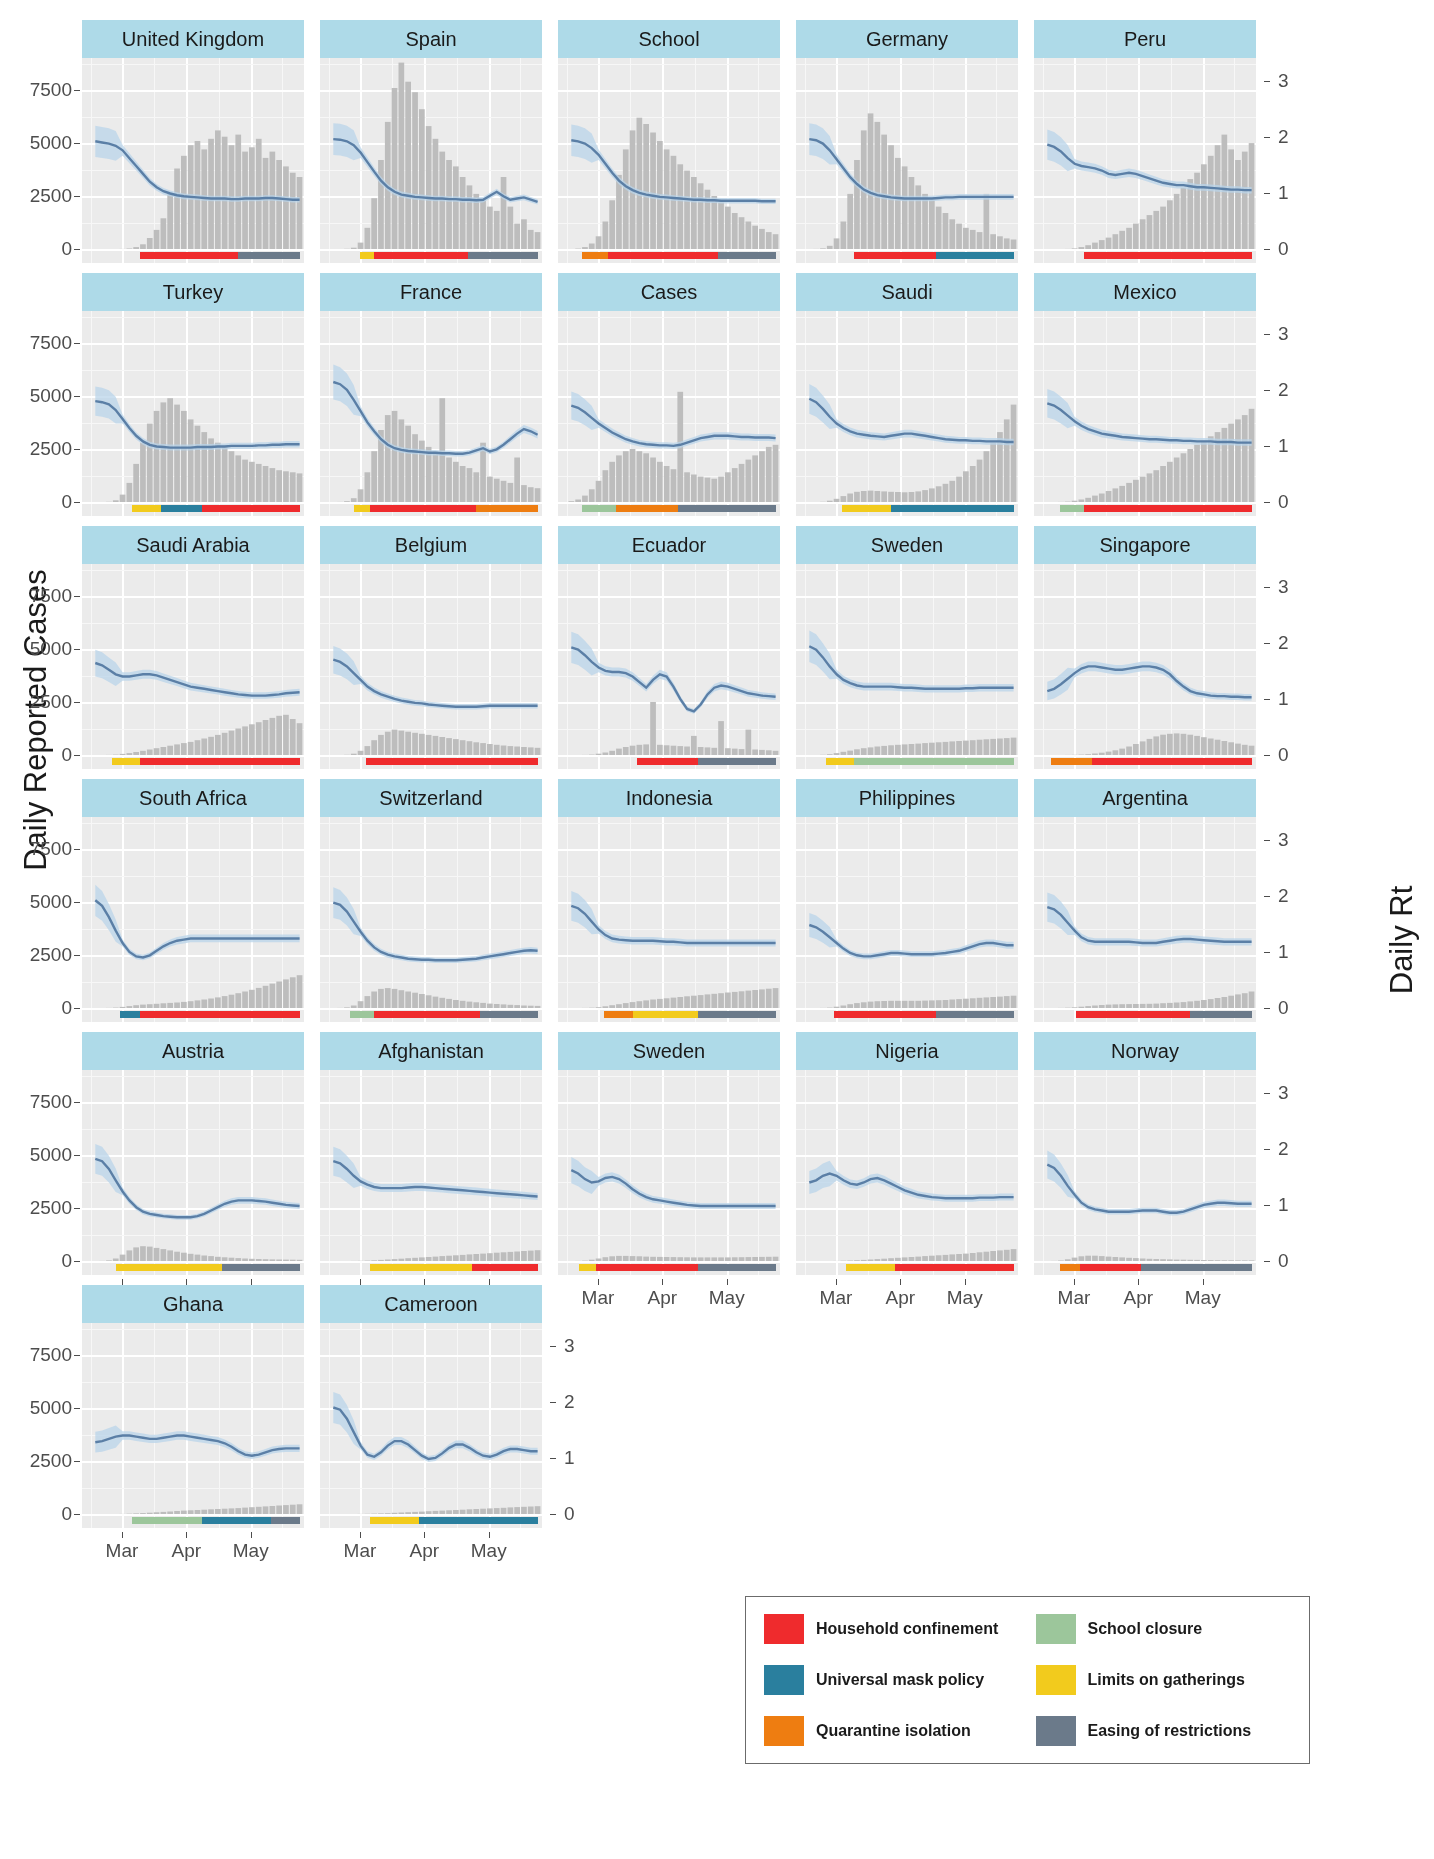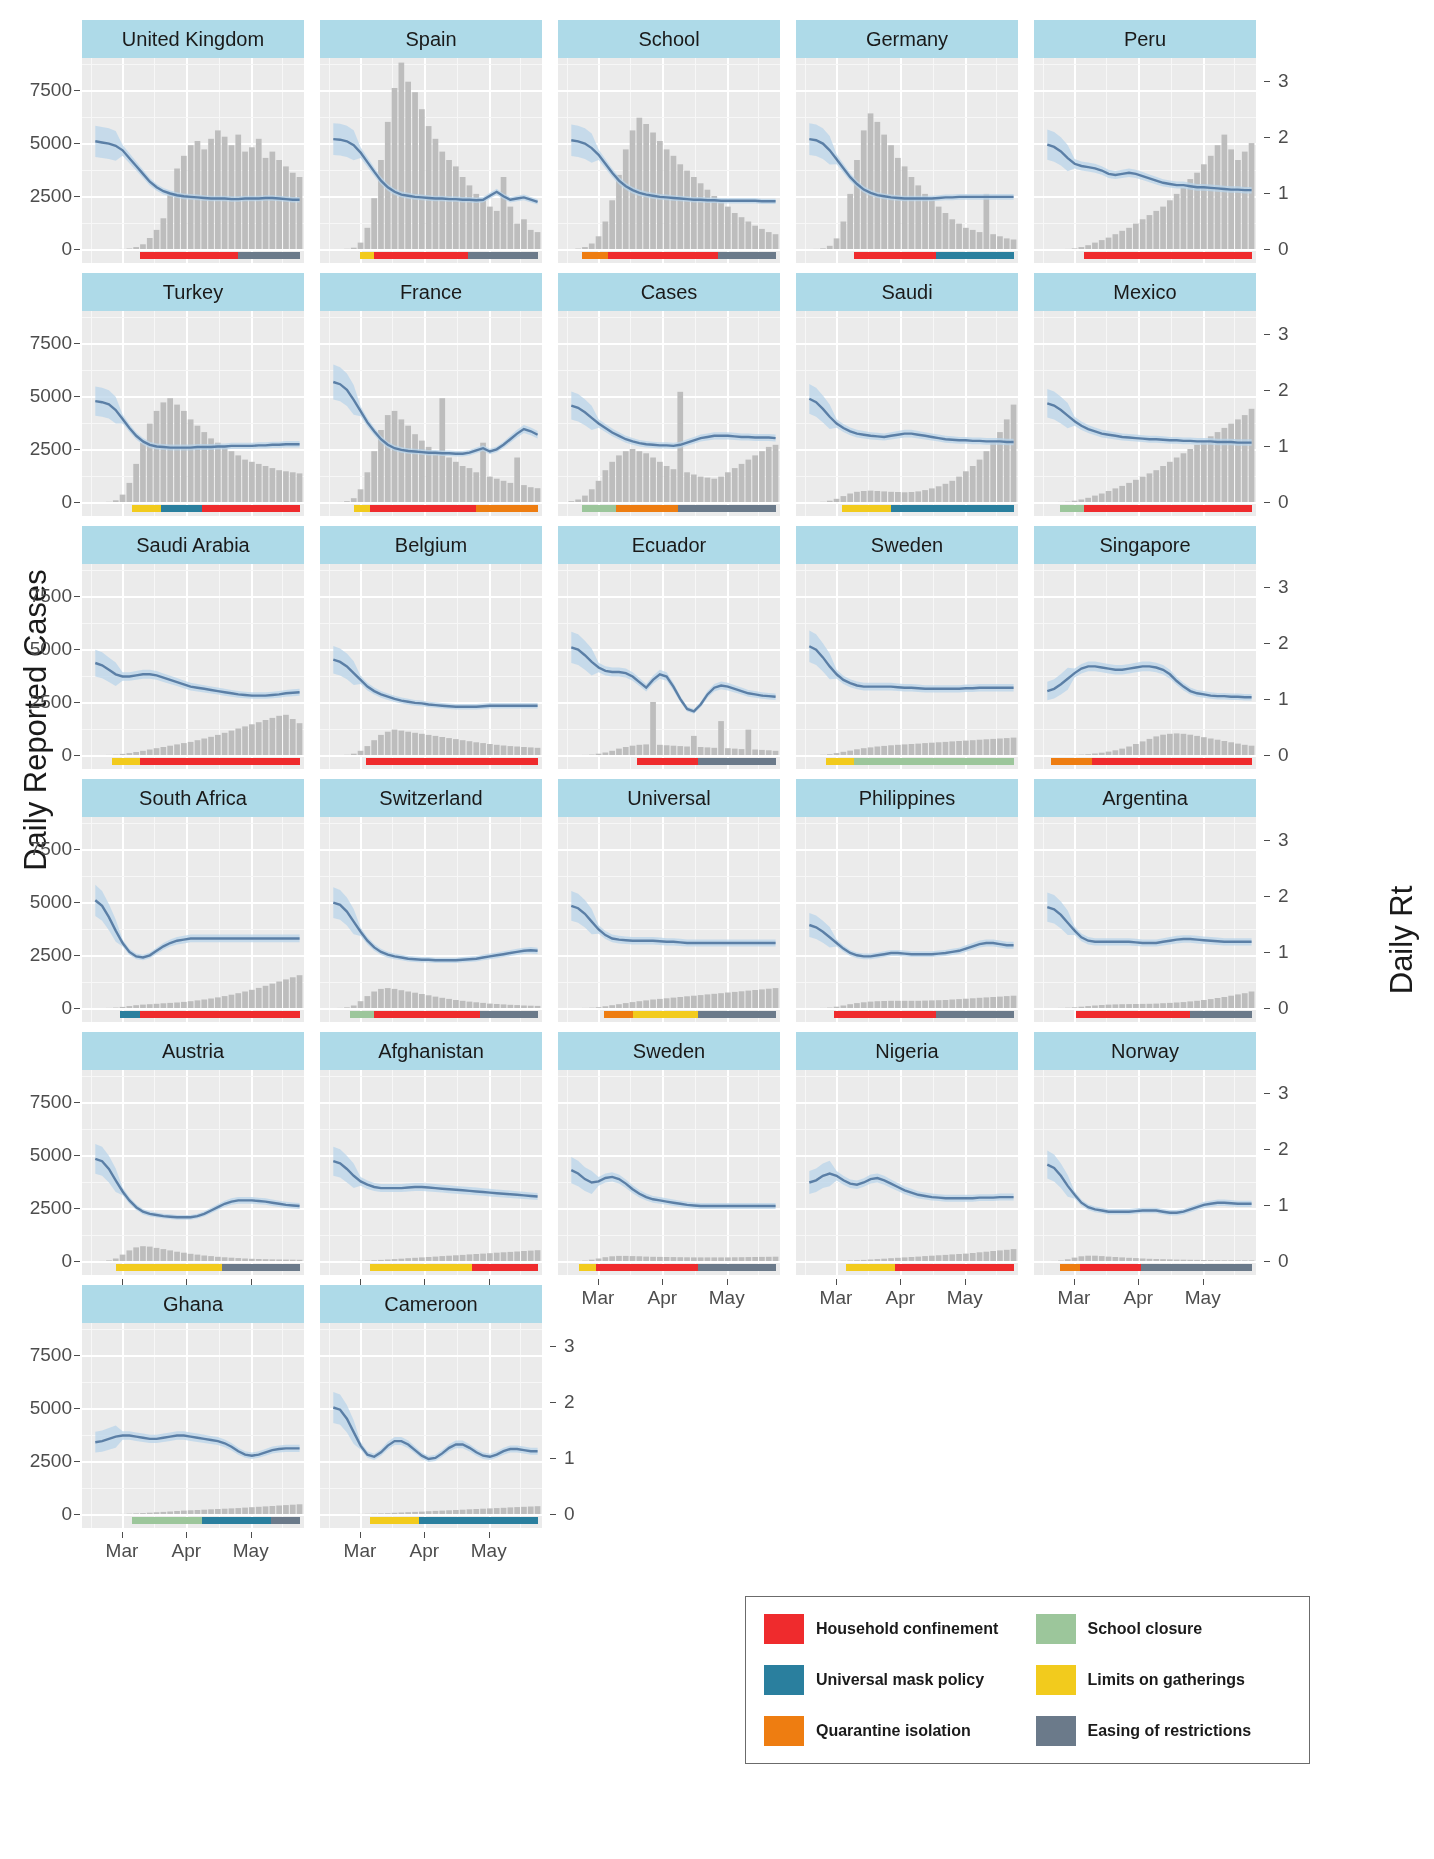--- a/index.html
+++ b/index.html
@@ -1229,21 +1229,21 @@
        </svg>
               <div class="ribbon" style="top: 194px;">
                 <div class="seg" style="left: 29.6592px; width: 24.5088px; background: rgb(156, 198, 155);"></div>
                 <div class="seg" style="left: 54.168px; width: 106.205px; background: rgb(239, 43, 45);"></div>
                 <div class="seg" style="left: 160.373px; width: 57.1872px; background: rgb(107, 122, 138);"></div>
               </div>
             </div>
           </div>
         </div>
         <div class="cell">
-          <div class="strip">Universal</div>
+          <div class="strip">Indonesia</div>
           <div class="plotwrap">
             <div class="plot">
               <div class="vg" style="left: 39.96px;"></div>
               <div class="vg" style="left: 104.34px;"></div>
               <div class="vg" style="left: 168.72px;"></div>
               <div class="vgm" style="left: 72.15px;"></div>
               <div class="vgm" style="left: 136.53px;"></div>
               <div class="vgm" style="left: 199.8px;"></div>
               <div class="vgm" style="left: 8.88px;"></div>
               <div class="hg" style="top: 191px;"></div>

